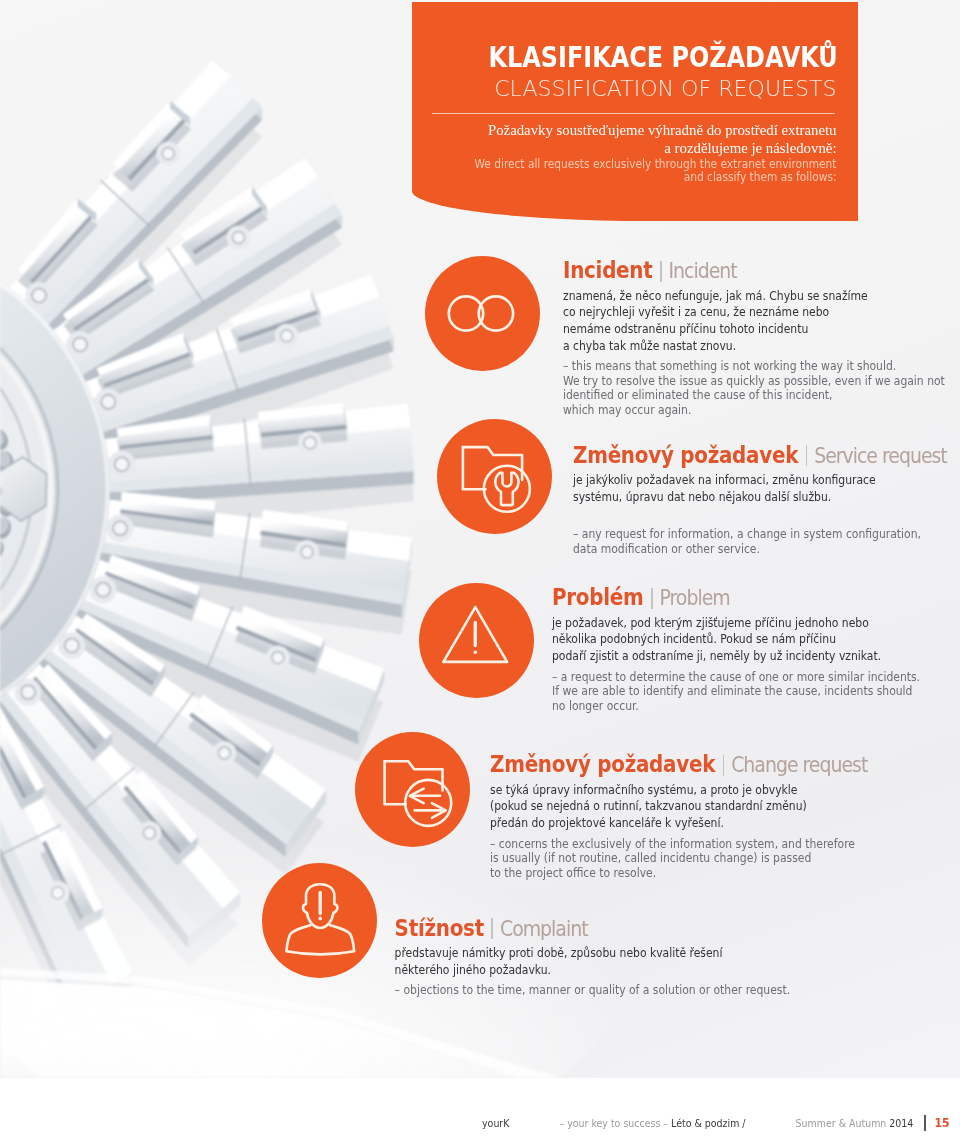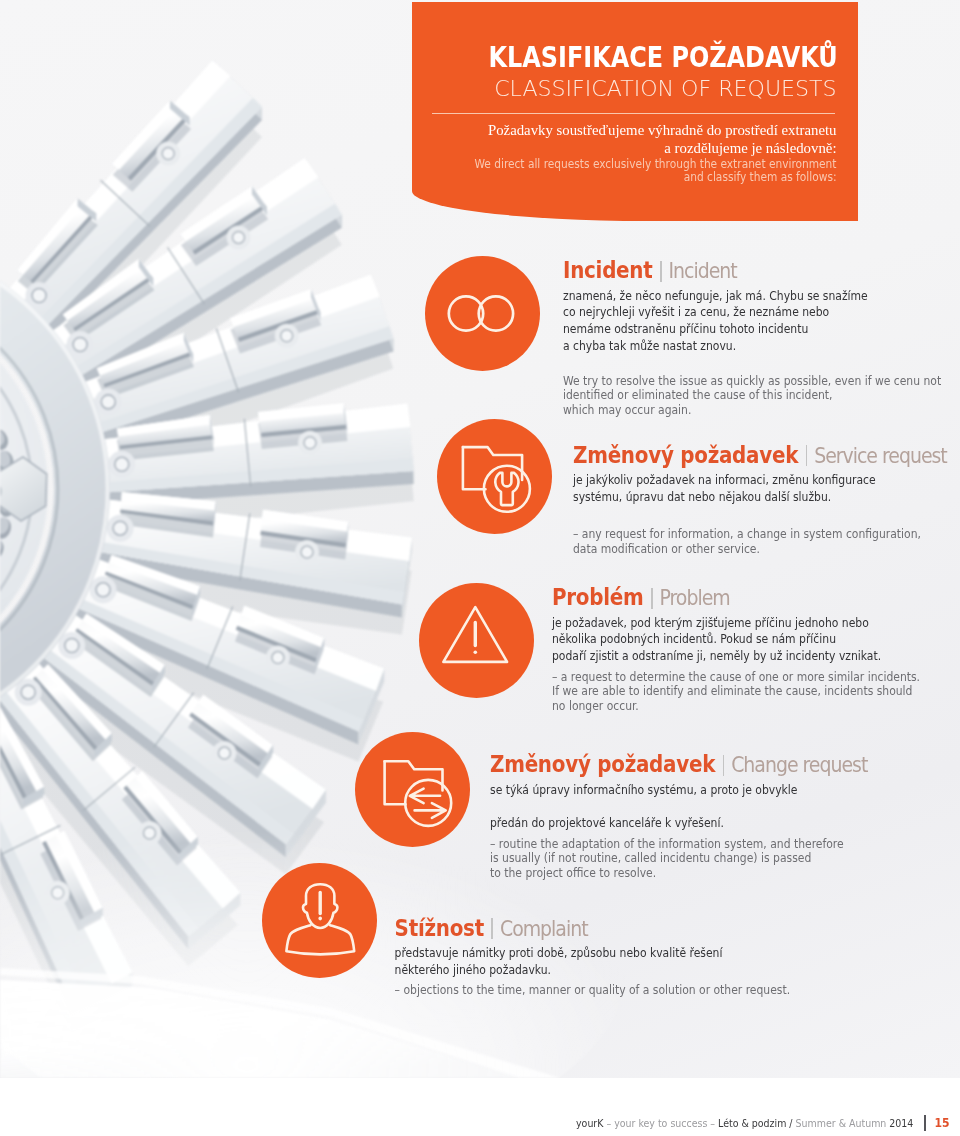--- a/index.html
+++ b/index.html
@@ -24,21 +24,21 @@
 .sh b{font-weight:bold;color:#e2542a;letter-spacing:-0.25px;}
 .sh .bar{display:inline-block;width:1.5px;height:21px;background:#c4c4c4;margin:0 7px 0 7.5px;vertical-align:-3.5px;}
 .sh .en{font-weight:normal;color:#b4a29b;font-size:21px;letter-spacing:-1.0px;}
 .body{position:absolute;font-size:12px;line-height:16.8px;color:#333336;white-space:nowrap;}
 .small{position:absolute;font-size:12px;line-height:14.5px;color:#6e6e72;white-space:nowrap;}
 .iconc{position:absolute;border-radius:50%;background:#ef5a24;}
 .iconc svg{position:absolute;left:0;top:0;}
 
 .footer{position:absolute;left:0;top:1114px;width:960px;height:18px;line-height:18px;text-align:right;font-size:10.5px;color:#3a3a3c;padding-right:10.4px;box-sizing:border-box;white-space:nowrap;}
 .fb{font-weight:normal;}
-.fl{color:#9b9b9e;}
+.fl{color:#9b9b9e;margin-left:47px;}
 .fdiv{display:inline-block;width:1.2px;height:16px;background:#55555a;vertical-align:-3.5px;margin:0 9px 0 11px;}
 .fp{color:#e1502a;font-weight:bold;font-size:12px;}
 </style>
 </head>
 <body>
 
 <div class="page">
   <div class="canvas">
     <div class="bg">
         <svg class="bgsvg" width="960" height="1078" viewBox="0 0 960 1078">
@@ -364,21 +364,21 @@
       <div class="sub2"><span>We direct all requests exclusively through the extranet environment</span><br><span>and classify them as follows:</span></div>
     </div>
     <div id="sections">
         <div class="iconc" style="left: 424.5px; top: 256px; width: 115px; height: 115px;"><span><svg width="115" height="115" viewBox="0 0 115 115" fill="none" stroke="#fdf0e4" stroke-width="2.7" stroke-linecap="round" stroke-linejoin="round">
               <circle cx="41" cy="57.5" r="17.2"></circle>
               <circle cx="70.9" cy="57.5" r="17.2"></circle>
             </svg></span></div>
         <div class="sec" style="left: 563px; top: 0px;">
           <div class="sh" style="top:259px"><b>Incident</b><span class="bar"></span><span class="en">Incident</span></div>
           <div class="body" style="top:287.7px"><span>znamená, že něco nefunguje, jak má. Chybu se snažíme</span><br><span>co nejrychleji vyřešit i za cenu, že neznáme nebo</span><br><span>nemáme odstraněnu příčinu tohoto incidentu</span><br><span>a chyba tak může nastat znovu.</span></div>
-          <div class="small" style="top:359.4px"><br><span>We try to resolve the issue as quickly as possible, even if we cenu not</span><br><span>identified or eliminated the cause of this incident,</span><br><span>which may occur again.</span></div>
+          <div class="small" style="top:359.4px"><span>– this means that something is not working the way it should.</span><br><span>We try to resolve the issue as quickly as possible, even if we again not</span><br><span>identified or eliminated the cause of this incident,</span><br><span>which may occur again.</span></div>
         </div>
         <div class="iconc" style="left: 437px; top: 419px; width: 115px; height: 115px;"><span><svg width="115" height="115" viewBox="0 0 115 115" fill="none" stroke="#fdf0e4" stroke-width="2.6" stroke-linecap="round" stroke-linejoin="round">
               <path d="M25.9 28.1 H50.5 L56.3 36 H85.1 V61"></path>
               <path d="M25.9 28.1 V70.2 H48.5"></path>
               <circle cx="69.9" cy="69.8" r="23"></circle>
               <path d="M62.6 53.9 A11.6 11.6 0 0 0 64 72.9 V84.8 A1.3 1.3 0 0 0 65.3 86.1 H74.5 A1.3 1.3 0 0 0 75.8 84.8 V72.9 A11.6 11.6 0 0 0 77.2 53.9 H74.4 V62.9 A4.5 4.5 0 0 1 65.4 62.9 V53.9 Z"></path>
             </svg></span></div>
         <div class="sec" style="left: 573px; top: 0px;">
           <div class="sh" style="top:443.5px"><b>Změnový požadavek</b><span class="bar"></span><span class="en">Service request</span></div>
           <div class="body" style="top:472.2px"><span>je jakýkoliv požadavek na informaci, změnu konfigurace</span><br><span>systému, úpravu dat nebo nějakou další službu.</span></div>
@@ -396,22 +396,22 @@
         </div>
         <div class="iconc" style="left: 355px; top: 732px; width: 115px; height: 115px;"><span><svg width="115" height="115" viewBox="0 0 115 115" fill="none" stroke="#fdf0e4" stroke-width="2.6" stroke-linecap="round" stroke-linejoin="round">
               <path d="M29.6 29.3 H53.3 L59.2 37.2 H87.5 V58.5"></path>
               <path d="M29.6 29.3 V72.2 H50.5"></path>
               <circle cx="73.2" cy="70.9" r="23"></circle>
               <path d="M85.1 63.8 H55.8 M68.6 56.6 L54.8 63.8 L68.6 71.2"></path>
               <path d="M59.6 78.4 H89.9 M76.9 71.2 L90.7 78.4 L76.9 85.8"></path>
             </svg></span></div>
         <div class="sec" style="left: 490px; top: 0px;">
           <div class="sh" style="top:753px"><b>Změnový požadavek</b><span class="bar"></span><span class="en">Change request</span></div>
-          <div class="body" style="top:781.6999999999999px"><span>se týká úpravy informačního systému, a proto je obvykle</span><br><br><span>předán do projektové kanceláře k vyřešení.</span></div>
-          <div class="small" style="top:836.6px"><span>– routine the adaptation of the information system, and therefore</span><br><span>is usually (if not routine, called incidentu change) is passed</span><br><span>to the project office to resolve.</span></div>
+          <div class="body" style="top:781.6999999999999px"><span>se týká úpravy informačního systému, a proto je obvykle</span><br><span>(pokud se nejedná o rutinní, takzvanou standardní změnu)</span><br><span>předán do projektové kanceláře k vyřešení.</span></div>
+          <div class="small" style="top:836.6px"><span>– concerns the exclusively of the information system, and therefore</span><br><span>is usually (if not routine, called incidentu change) is passed</span><br><span>to the project office to resolve.</span></div>
         </div>
         <div class="iconc" style="left: 262px; top: 863px; width: 115px; height: 115px;"><span><svg width="115" height="115" viewBox="0 0 115 115" fill="none" stroke="#fdf0e4" stroke-width="2.6" stroke-linecap="round" stroke-linejoin="round">
               <path d="M58.2 21.2 c-8.2 0-14.2 4.4-14.2 11.7 0 3.1 0.1 5.9 0 8.1 -1.9 0.5-3 1.8-3 3.6 0 2.8 2.3 5 4 5.2 1.1 8.1 6.4 15.2 13.2 15.2 6.8 0 12.1-7.1 13.2-15.2 1.7-0.2 4-2.4 4-5.2 0-1.8-1.1-3.1-3-3.6 -0.1-2.2 0-5 0-8.1 0-7.3-6-11.7-14.2-11.7z"></path>
               <path d="M58.2 29.5 V50.6" stroke-width="3.4"></path>
               <path d="M58.2 55.2 v0.4" stroke-width="3.6"></path>
               <path d="M48.5 62.2 c-10.5 3.2-17.8 5.2-20.2 9.1 -2.4 3.9-3.3 11.3-3.9 16.9 21.2 4 46.6 4 67.8 0 -0.6-5.6-1.5-13-3.9-16.9 -2.4-3.9-9.7-5.9-20.2-9.1"></path>
             </svg></span></div>
         <div class="sec" style="left: 394.6px; top: 0px;">
           <div class="sh" style="top:916.5px"><b>Stížnost</b><span class="bar"></span><span class="en">Complaint</span></div>
           <div class="body" style="top:945.1999999999999px"><span>představuje námitky proti době, způsobu nebo kvalitě řešení</span><br><span>některého jiného požadavku.</span></div>

